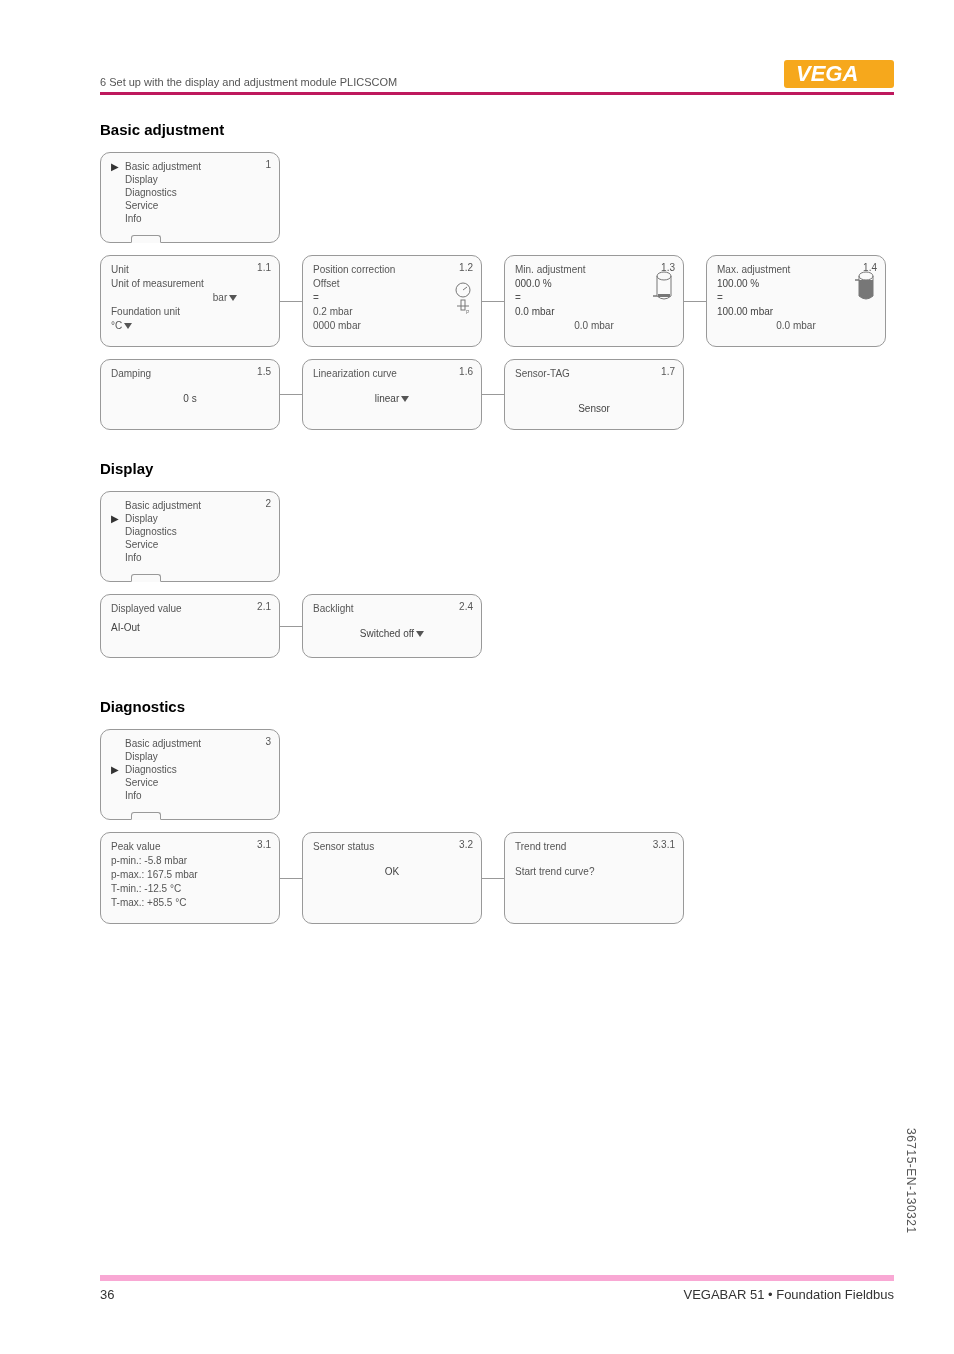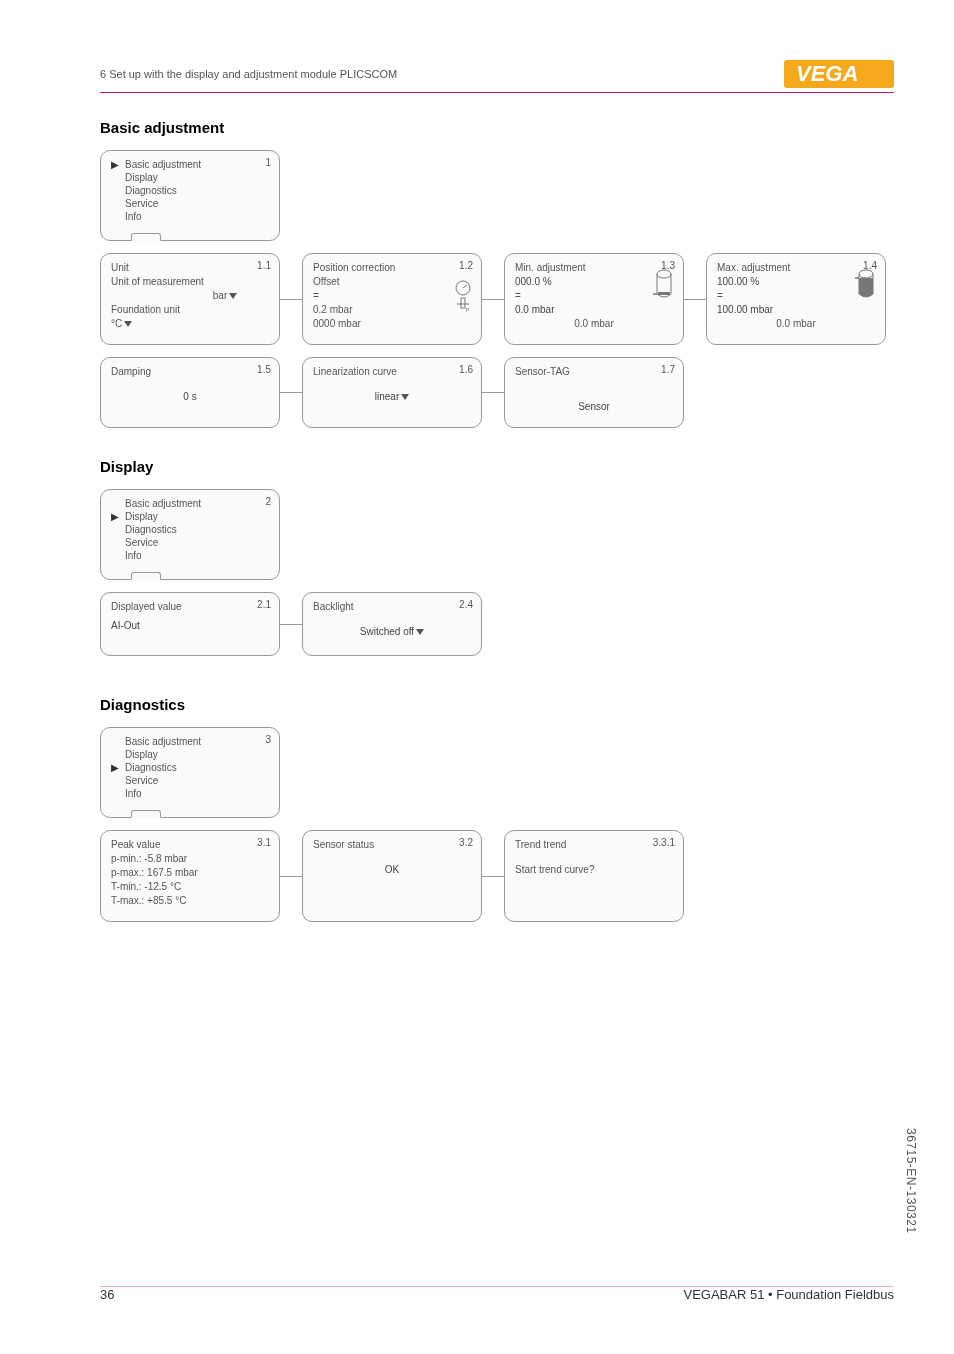--- a/index.html
+++ b/index.html
@@ -11,22 +11,22 @@
     position: relative;
     color: #000;
   }
   .page {
     padding: 60px 60px 0 100px;
     position: relative;
   }
   .header-row {
     display: flex;
     justify-content: space-between;
-    align-items: center;
-    border-bottom: 1px solid #be185d;
+    align-items: flex-end;
+    border-bottom: 3px solid #be185d;
     padding-bottom: 4px;
     margin-bottom: 26px;
   }
   .header-left {
     font-size: 11px;
     color: #555;
   }
   .logo {
     position: relative;
     border-radius: 13px;
@@ -99,21 +99,22 @@
     border-left: 4px solid transparent;
     border-right: 4px solid transparent;
     border-top: 6px solid #555;
     vertical-align: middle;
   }
   .footer {
     position: absolute;
     bottom: 52px;
     left: 100px;
     right: 60px;
-    border-top: 1px solid #f9a8d4;
+    border-top: 6px solid #f9a8d4;
+    padding-top: 6px;
     display: flex;
     justify-content: space-between;
     font-size: 13px;
     color: #333;
   }
   .footer .pn { font-size: 13px; }
   .side-code {
     position: absolute;
     right: 36px;
     bottom: 120px;

